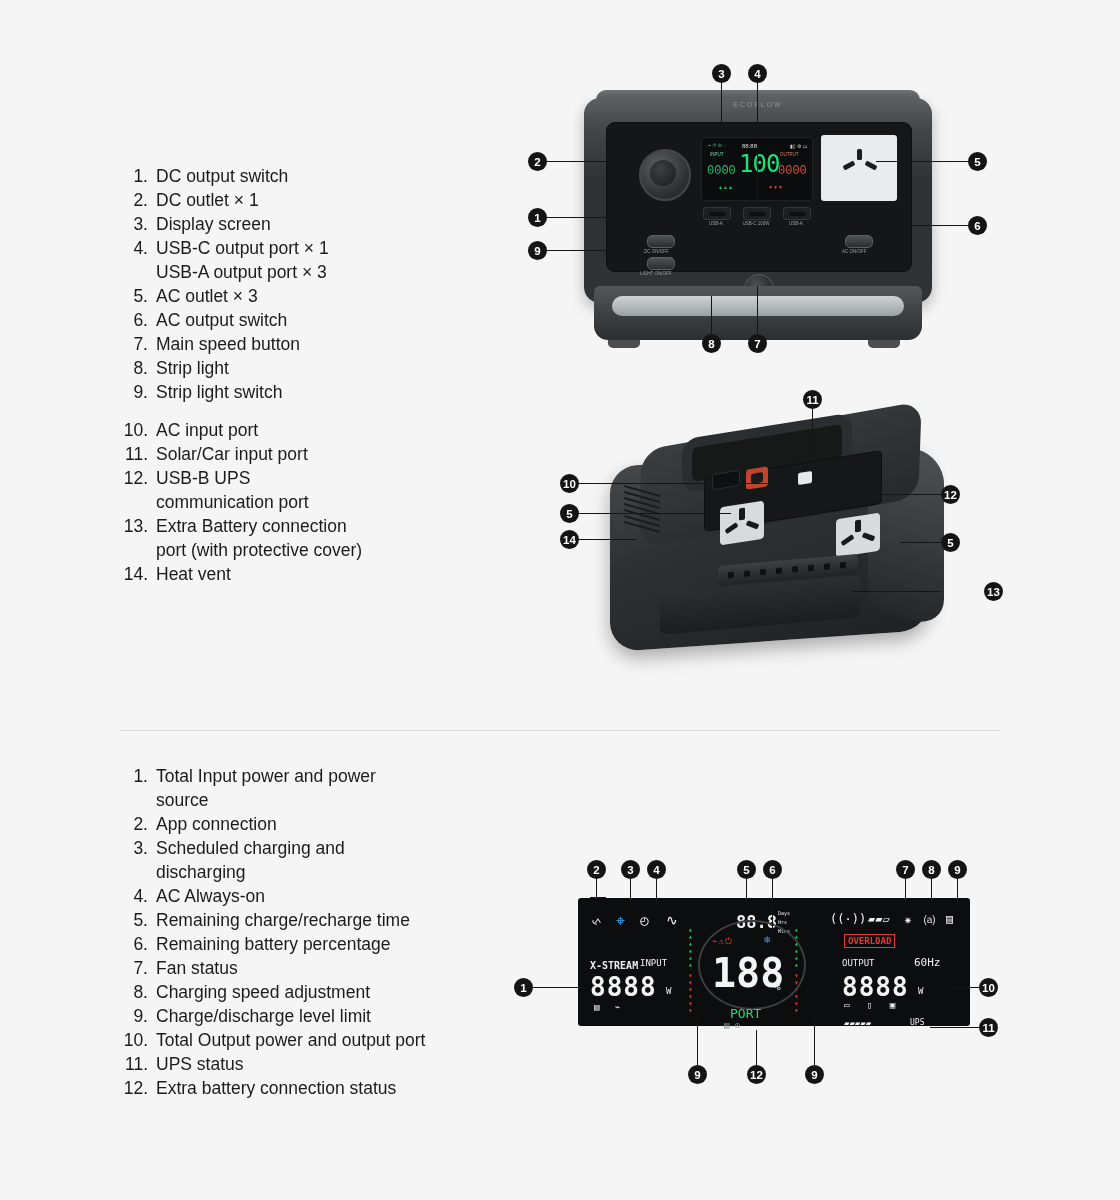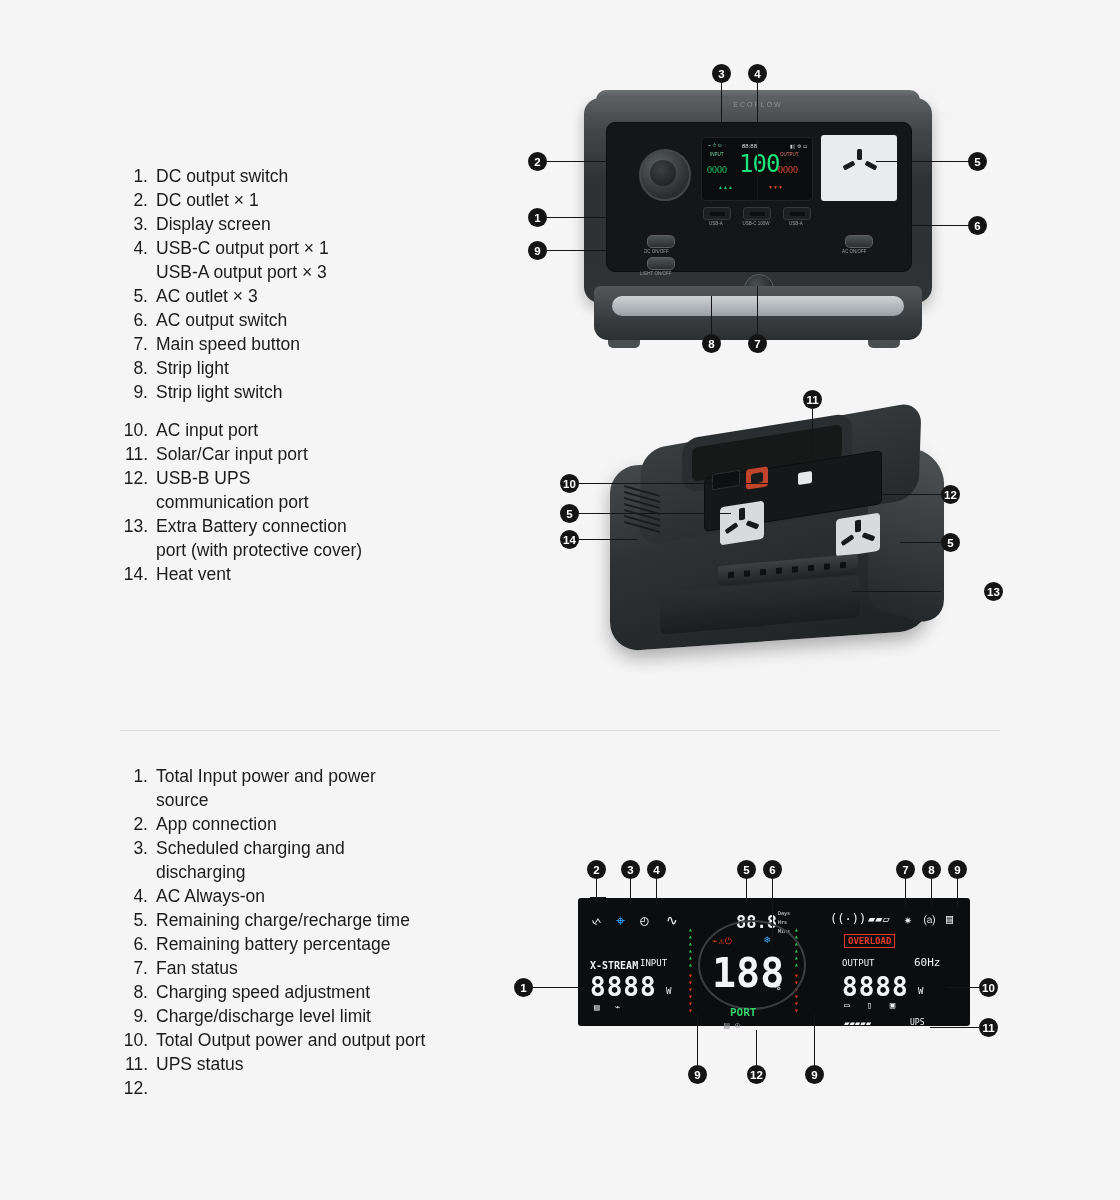--- a/index.html
+++ b/index.html
@@ -79,21 +79,21 @@
   .dc-knob:after{
     content:"";position:absolute;left:9px;top:9px;width:26px;height:26px;border-radius:50%;
     background:radial-gradient(circle at 40% 35%,#3b3f42,#191b1c);
   }
   .lcd{
     position:absolute;left:94px;top:14px;width:110px;height:62px;
     background:#0a0c0d;border-radius:4px;border:1px solid #222;
     overflow:hidden;
   }
   .lcd .big{position:absolute;left:37px;top:12px;font-family:"DejaVu Sans Mono",monospace;font-size:24px;color:#19e37a;letter-spacing:-1px;}
-  .lcd .sm{position:absolute;font-family:Liberation Serif, serif;font-size:10px;color:#19c46b;}
+  .lcd .sm{position:absolute;font-family:Liberation Mono, monospace;font-size:12px;color:#19c46b;}
   .lcd .sm.l{left:5px;top:26px;}
   .lcd .sm.r{left:76px;top:26px;color:#e04a3a;}
   .lcd .tick{position:absolute;top:4px;font-size:5px;color:#6fdc9f;}
   .lcd .mini{position:absolute;font-size:5px;color:#b9bdbf;}
   .port{
     position:absolute;background:#1d2022;border:1px solid #34383b;border-radius:3px;
   }
   .port .slot{position:absolute;left:50%;top:50%;transform:translate(-50%,-50%);width:60%;height:4px;background:#0c0e0f;border-radius:2px;}
   .port-lbl{position:absolute;font-size:4.5px;color:#9aa0a3;text-align:center;width:40px;}
   .ac-panel{
@@ -430,20 +430,21 @@
     <div class="row">
         <div class="num">10.</div>
         <div class="txt">Total Output power and output port</div>
       </div>
     <div class="row">
         <div class="num">11.</div>
         <div class="txt">UPS status</div>
       </div>
     <div class="row">
         <div class="num">12.</div>
+        <div class="txt">Extra battery connection status</div>
       </div>
   </div>
 
   <div id="disp">
 
     <div class="lcdpix seg-white" style="left:16px;top:18px;font-size:13px;">⌃</div>
     <div class="lcdpix seg-white" style="left:12px;top:12px;font-size:15px;">◟</div>
     <div class="lcdpix" style="left:38px;top:13px;font-size:16px;color:#2fa8ff;">⌖</div>
     <div class="lcdpix seg-white" style="left:62px;top:14px;font-size:14px;">◴</div>
     <div class="lcdpix seg-white" style="left:88px;top:14px;font-size:14px;">∿</div>
@@ -472,21 +473,21 @@
       ▾<br>▾<br>▾<br>▾<br>▾<br>▾
     </div>
     <div class="lcdpix" style="left:216px;top:28px;font-size:8px;color:#2bbf55;line-height:7px;">
       ▴<br>▴<br>▴<br>▴<br>▴<br>▴
     </div>
     <div class="lcdpix" style="left:216px;top:74px;font-size:8px;color:#d83a2a;line-height:7px;">
       ▾<br>▾<br>▾<br>▾<br>▾<br>▾
     </div>
     <div class="lcdpix seg-gray" style="left:120px;top:22px;width:104px;height:86px;border:2px solid #3a3f41;border-radius:50%;"></div>
 
-    <div class="lcdpix" style="left:152px;top:108px;font-size:11px;color:#2fd36e;font-weight:bold;">PORT</div>
+    <div class="lcdpix" style="left:152px;top:108px;font-size:13px;color:#2fd36e;font-weight:normal;">PORT</div>
     <div class="lcdpix seg-gray" style="left:146px;top:122px;font-size:9px;">▤ ⊙</div>
 
     <div class="lcdpix seg-white" style="left:252px;top:14px;font-size:12px;">((·))</div>
     <div class="lcdpix seg-white" style="left:290px;top:14px;font-size:12px;">▰▰▱</div>
     <div class="lcdpix seg-white" style="left:326px;top:14px;font-size:13px;">✷</div>
     <div class="lcdpix seg-white" style="left:346px;top:15px;font-size:11px;">⒜</div>
     <div class="lcdpix seg-white" style="left:368px;top:14px;font-size:12px;">▤</div>
 
     <div class="lcdpix seg-red" style="left:266px;top:36px;font-size:9px;font-weight:bold;border:1px solid #e8392a;padding:1px 3px;">OVERLOAD</div>
 

